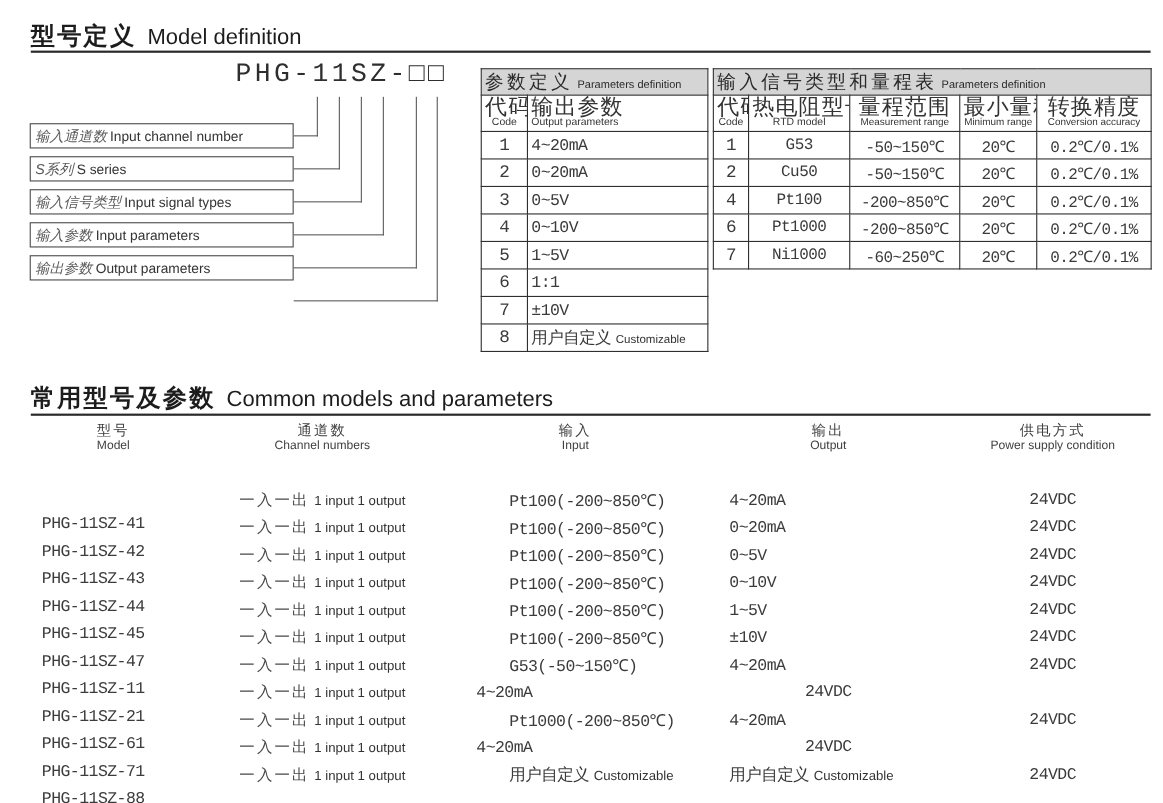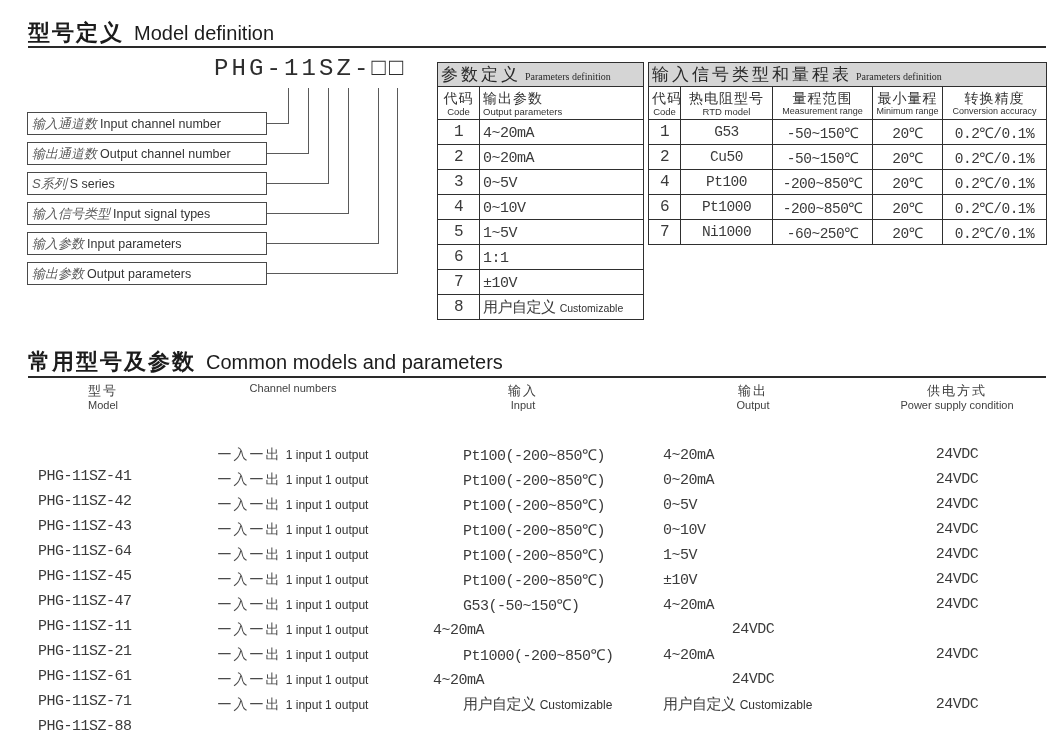--- a/index.html
+++ b/index.html
@@ -37,23 +37,23 @@
   .conn.c3 { width:61px;  height:95px; }
   .conn.c4 { width:81px;  height:125px; }
   .conn.c5 { width:111px; height:155px; }
   .conn.c6 { width:130px; height:185px; }
 
   
   table.dt { position:absolute; border-collapse:collapse; table-layout:fixed; }
   table.dt td { border:1.5px solid #2f2f2f; padding:0 3px; overflow:hidden; white-space:nowrap; }
   td.tbar { background:#d5d5d5; height:23px; }
   td.tbar .zh { font-size:17px; color:#2a2a2a; letter-spacing:3px; }
-  td.tbar .en { font-size:10px; color:#2a2a2a; margin-left:4px; letter-spacing:0;font-family:Liberation Serif, serif; }
+  td.tbar .en { font-size:10px; color:#2a2a2a; margin-left:4px; letter-spacing:0; }
   td.hdr { height:32px; vertical-align:middle; }
-  td.hdr .zh { display:block; font-size:14px; color:#333; letter-spacing:1px; line-height:16px; }
+  td.hdr .zh { display:block; font-size:20px; color:#333; letter-spacing:1px; line-height:16px; }
   td.hdr .en { display:block; font-size:9.5px; color:#333; line-height:11px; }
   .mono { font-family:"Liberation Mono","DejaVu Sans Mono",monospace; letter-spacing:-0.5px; }
   td.code { text-align:center; font-size:16px; height:24px; }
   td.val  { font-size:15px; padding-left:6px; height:24px; }
   td.cen  { text-align:center; font-size:14.5px; height:24px; }
   .zhval { font-size:14px; color:#4a4a4a; letter-spacing:2px; }
   .smen  { font-family:"Liberation Sans",sans-serif; font-size:10.5px; color:#333; letter-spacing:0; }
 
   #ptable { left:437px; top:62px; width:206px; }
   #stable { left:648px; top:62px; width:398px; }
@@ -87,24 +87,20 @@
 
   <div class="model-code">PHG-11SZ-□□</div>
 
   <div class="dboxes">
 
       <div class="dbox">
         <span class="zh">输入通道数</span>
         <span class="en">Input channel number</span>
       </div>
 
-      <div class="dbox">
-        <span class="zh">输出通道数</span>
-        <span class="en">Output channel number</span>
-      </div>
 
       <div class="dbox">
         <span class="zh">S系列</span>
         <span class="en">S series</span>
       </div>
 
       <div class="dbox">
         <span class="zh">输入信号类型</span>
         <span class="en">Input signal types</span>
       </div>
@@ -278,20 +274,21 @@
   </div>
   <div class="rule" style="top:376px;"></div>
 
   <div class="mtable">
     <div class="mrow mhead">
       <div class="hcell">
         <span class="zh">型号</span>
         <span class="en">Model</span>
       </div>
       <div class="hcell">
+        <span class="zh">通道数</span>
         <span class="en">Channel numbers</span>
       </div>
       <div class="hcell">
         <span class="zh">输入</span>
         <span class="en">Input</span>
       </div>
       <div class="hcell">
         <span class="zh">输出</span>
         <span class="en">Output</span>
       </div>
@@ -319,21 +316,21 @@
 
       <div class="mrow">
         <div class="mcell mc-model mono">PHG-11SZ-43</div>
         <div class="mcell mc-channel"><span class="zhval">一入一出</span> <span class="smen" style="font-size:12px;">1 input 1 output</span></div>
         <div class="mcell mc-input"><span class="mono">Pt100(-200~850℃)</span> <span class="smen" style="font-size:12px;"></span></div>
         <div class="mcell mc-output"><span class="mono">0~5V</span> <span class="smen" style="font-size:12px;"></span></div>
         <div class="mcell mc-power mono">24VDC</div>
       </div>
 
       <div class="mrow">
-        <div class="mcell mc-model mono">PHG-11SZ-64</div>
+        <div class="mcell mc-model mono">PHG-11SZ-44</div>
         <div class="mcell mc-channel"><span class="zhval">一入一出</span> <span class="smen" style="font-size:12px;">1 input 1 output</span></div>
         <div class="mcell mc-input"><span class="mono">Pt100(-200~850℃)</span> <span class="smen" style="font-size:12px;"></span></div>
         <div class="mcell mc-output"><span class="mono">0~10V</span> <span class="smen" style="font-size:12px;"></span></div>
         <div class="mcell mc-power mono">24VDC</div>
       </div>
 
       <div class="mrow">
         <div class="mcell mc-model mono">PHG-11SZ-45</div>
         <div class="mcell mc-channel"><span class="zhval">一入一出</span> <span class="smen" style="font-size:12px;">1 input 1 output</span></div>
         <div class="mcell mc-input"><span class="mono">Pt100(-200~850℃)</span> <span class="smen" style="font-size:12px;"></span></div>

